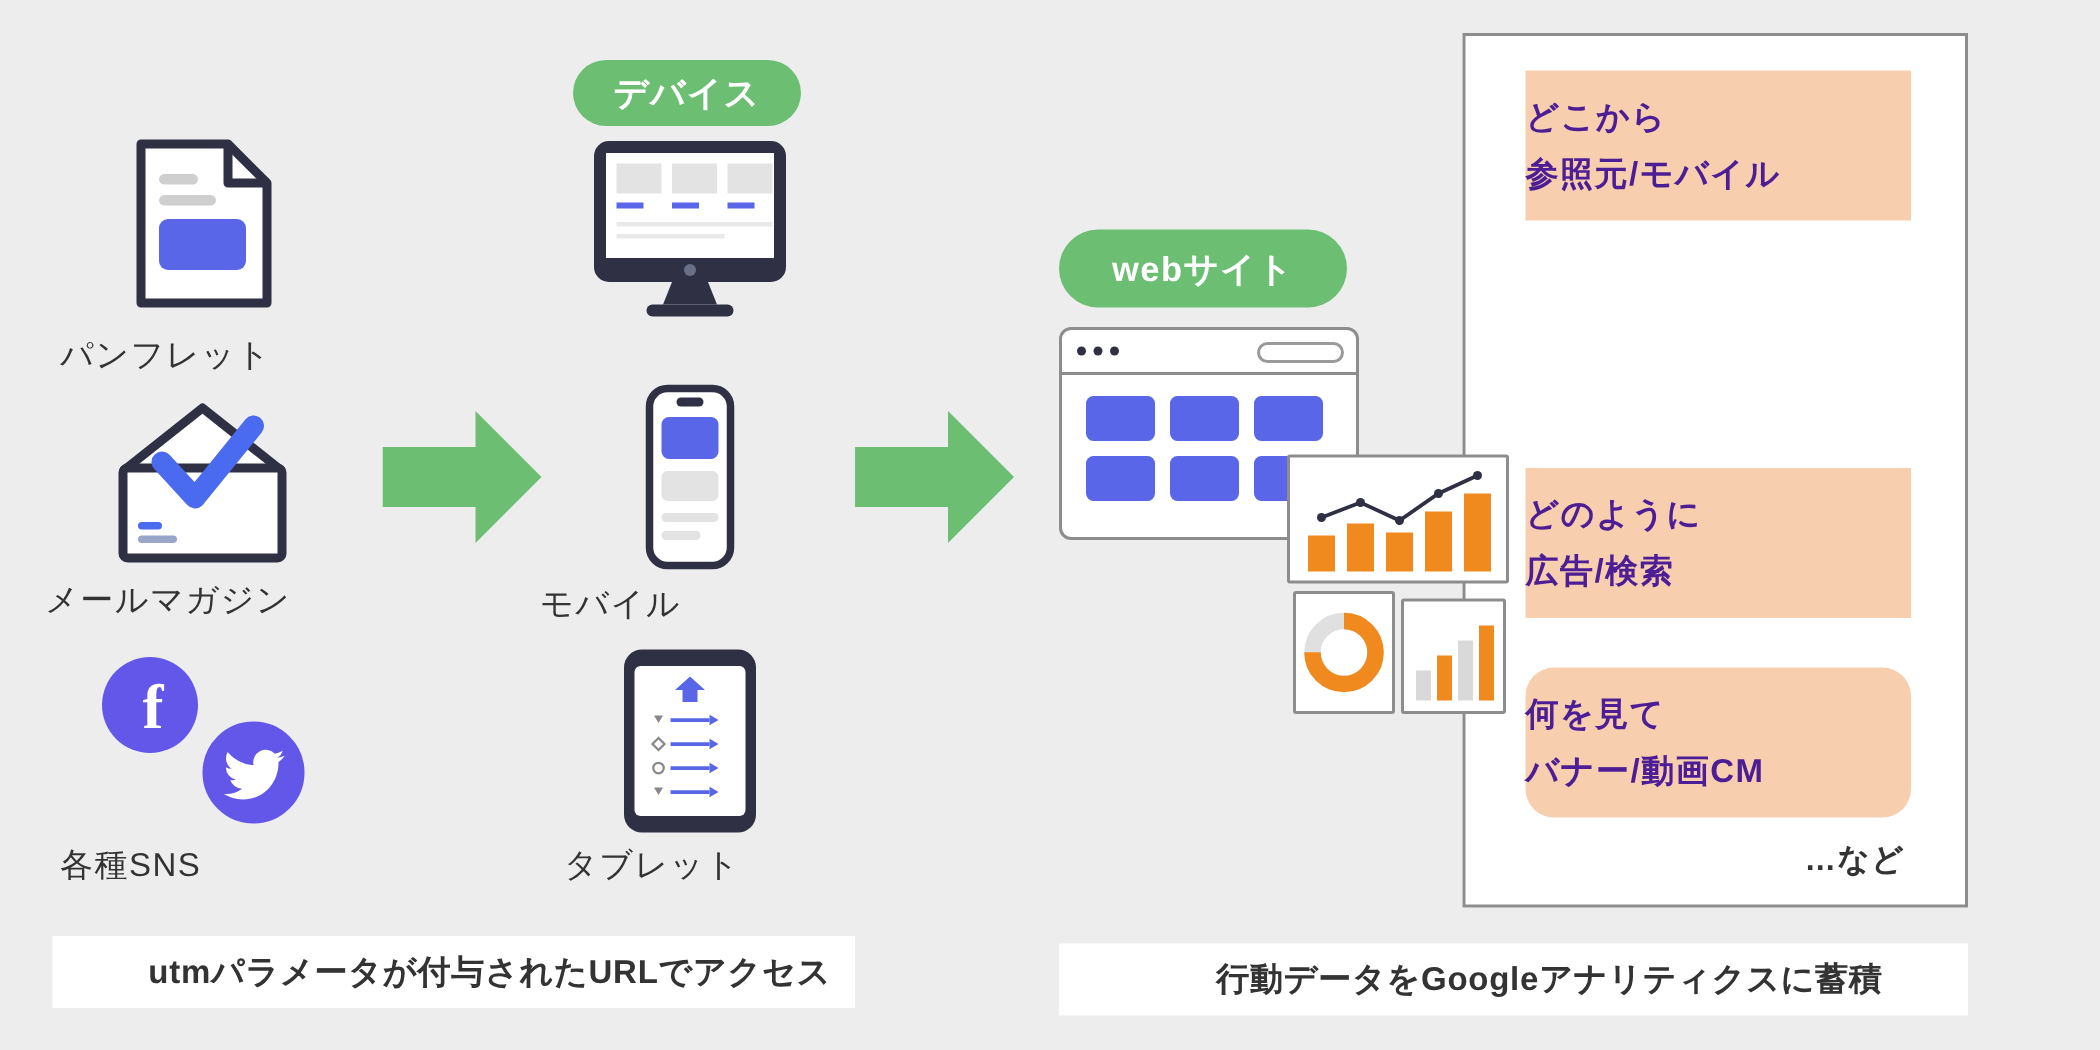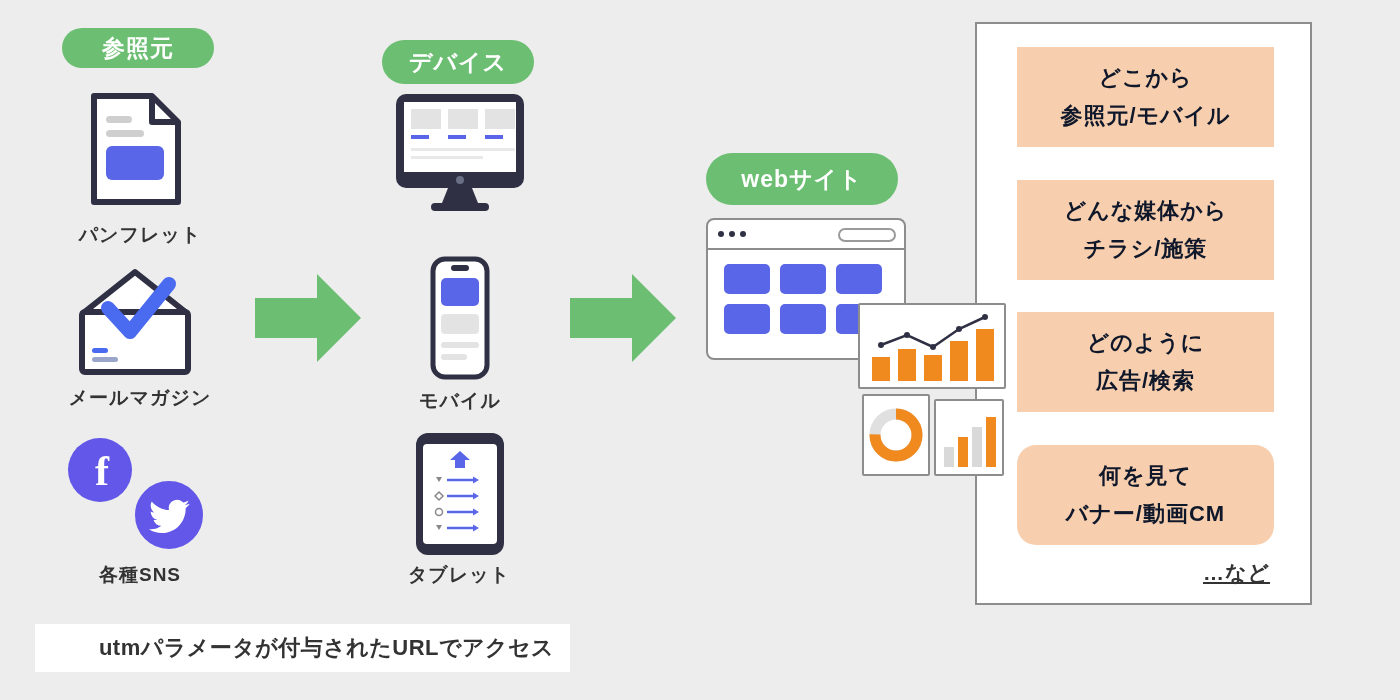--- a/index.html
+++ b/index.html
@@ -11,21 +11,21 @@
     position:absolute; background:#6cbf72; color:#fff; font-weight:bold;
     font-size:23px; border-radius:999px; display:flex; align-items:center;
     justify-content:center; letter-spacing:1px;
   }
   .badge-source  { left:62px;  top:28px;  width:152px; height:40px; }
   .badge-device  { left:382px; top:40px;  width:152px; height:44px; }
   .badge-website { left:706px; top:153px; width:192px; height:52px; }
 
   .icon { position:absolute; }
   .label {
-    position:absolute; text-align:center; font-weight:bold; font-size:19px;
+    position:absolute; font-weight:normal; font-size:22px;
     color:#333; letter-spacing:1px;
   }
 
   .arrow { position:absolute; width:108px; height:92px; }
 
   .browser {
     position:absolute; left:706px; top:218px; width:200px; height:142px;
     background:#fff; border:2px solid #8d8d8d; border-radius:8px; z-index:1;
   }
   .browser-top {
@@ -50,48 +50,47 @@
   .chart-barline { left:858px; top:303px; width:148px; height:86px; }
   .chart-donut   { left:862px; top:394px; width:68px;  height:82px; }
   .chart-bars    { left:934px; top:399px; width:70px;  height:77px; }
 
   .panel {
     position:absolute; left:975px; top:22px; width:337px; height:583px;
     background:#fff; border:2px solid #8d8d8d;
   }
   .panel-box {
     position:absolute; left:40px; width:257px; height:100px;
-    background:#f8cfae; display:flex; flex-direction:column; align-items:center;
-    justify-content:center; gap:8px; font-weight:bold; font-size:22px; color:#0f172a;
+    background:#f8cfae; display:flex; flex-direction:column; align-items:flex-start;
+    justify-content:center; gap:8px; font-weight:bold; font-size:22px; color:#4c1d95;
     letter-spacing:1px;
   }
   .panel-box-1 { top:23px; }
   .panel-box-2 { top:156px; }
   .panel-box-3 { top:288px; }
   .panel-box-4 { top:421px;border-radius:19px; }
   .panel-footer {
     position:absolute; right:40px; bottom:16px; font-weight:bold;
-    font-size:21px; color:#333; letter-spacing:1px;text-decoration:underline;
+    font-size:21px; color:#333; letter-spacing:1px;
   }
 
   .caption {
     position:absolute; background:#fff; display:flex; align-items:center;
     justify-content:center; font-weight:bold; font-size:22px; color:#333;
     letter-spacing:0.5px;
     padding-left:48px;
   }
   .caption-left  { left:35px;  top:624px; width:535px; height:48px; }
   .caption-right { left:706px; top:629px; width:606px; height:48px; }
 </style>
 </head>
 <body>
 
 <div class="stage">
 
-  <div class="badge badge-source">参照元</div>
   <div class="badge badge-device">デバイス</div>
   <div class="badge badge-website">webサイト</div>
 
   <svg class="icon" style="left:88px;top:90px;" width="96" height="118" viewBox="0 0 96 118">
     <path d="M6 6 H64 L90 32 V112 H6 Z" fill="#fff" stroke="#2f3044" stroke-width="6" stroke-linejoin="round"></path>
     <path d="M64 6 V32 H90" fill="none" stroke="#2f3044" stroke-width="6" stroke-linejoin="round"></path>
     <rect x="18" y="26" width="26" height="7" rx="3.5" fill="#cfcfcf"></rect>
     <rect x="18" y="40" width="38" height="7" rx="3.5" fill="#cfcfcf"></rect>
     <rect x="18" y="56" width="58" height="34" rx="6" fill="#5a66e8"></rect>
   </svg>
@@ -158,21 +157,21 @@
     <path d="M24 60 L28 64 L24 68 L20 64 Z" fill="none" stroke="#888" stroke-width="1.5"></path>
     <line x1="32" y1="64" x2="58" y2="64" stroke="#5a66e8" stroke-width="2.5"></line>
     <path d="M58 60.5 L64 64 L58 67.5 Z" fill="#5a66e8"></path>
     <circle cx="24" cy="80" r="3.5" fill="none" stroke="#888" stroke-width="1.5"></circle>
     <line x1="32" y1="80" x2="58" y2="80" stroke="#5a66e8" stroke-width="2.5"></line>
     <path d="M58 76.5 L64 80 L58 83.5 Z" fill="#5a66e8"></path>
     <path d="M21 93 L27 93 L24 98 Z" fill="#888"></path>
     <line x1="32" y1="96" x2="58" y2="96" stroke="#5a66e8" stroke-width="2.5"></line>
     <path d="M58 92.5 L64 96 L58 99.5 Z" fill="#5a66e8"></path>
   </svg>
-  <div class="label" style="left:359px;top:562px;width:200px;">タブレット</div>
+  <div class="label" style="left:376px;top:562px;width:200px;">タブレット</div>
 
   <svg class="arrow" style="left:570px;top:272px;" viewBox="0 0 108 92">
     <polygon points="0,26 62,26 62,2 106,46 62,90 62,66 0,66" fill="#6cbf72"></polygon>
   </svg>
 
   <div class="browser">
     <div class="browser-top">
       <span class="browser-dot"></span>
       <span class="browser-dot"></span>
       <span class="browser-dot"></span>
@@ -216,30 +215,27 @@
       <rect x="36" y="26" width="10" height="40" fill="#d9d9d9"></rect>
       <rect x="50" y="16" width="10" height="50" fill="#f0891e"></rect>
     </svg>
   </div>
 
   <div class="panel">
     <div class="panel-box panel-box-1">
       <span>どこから</span>
       <span>参照元/モバイル</span>
     </div>
-    <div class="panel-box panel-box-2">
-      <span>どんな媒体から</span>
-      <span>チラシ/施策</span>
-    </div>
     <div class="panel-box panel-box-3">
       <span>どのように</span>
       <span>広告/検索</span>
     </div>
     <div class="panel-box panel-box-4">
       <span>何を見て</span>
       <span>バナー/動画CM</span>
     </div>
     <div class="panel-footer">…など</div>
   </div>
 
   <div class="caption caption-left">utmパラメータが付与されたURLでアクセス</div>
+  <div class="caption caption-right">行動データをGoogleアナリティクスに蓄積</div>
 
 </div>
 
 </body></html>

